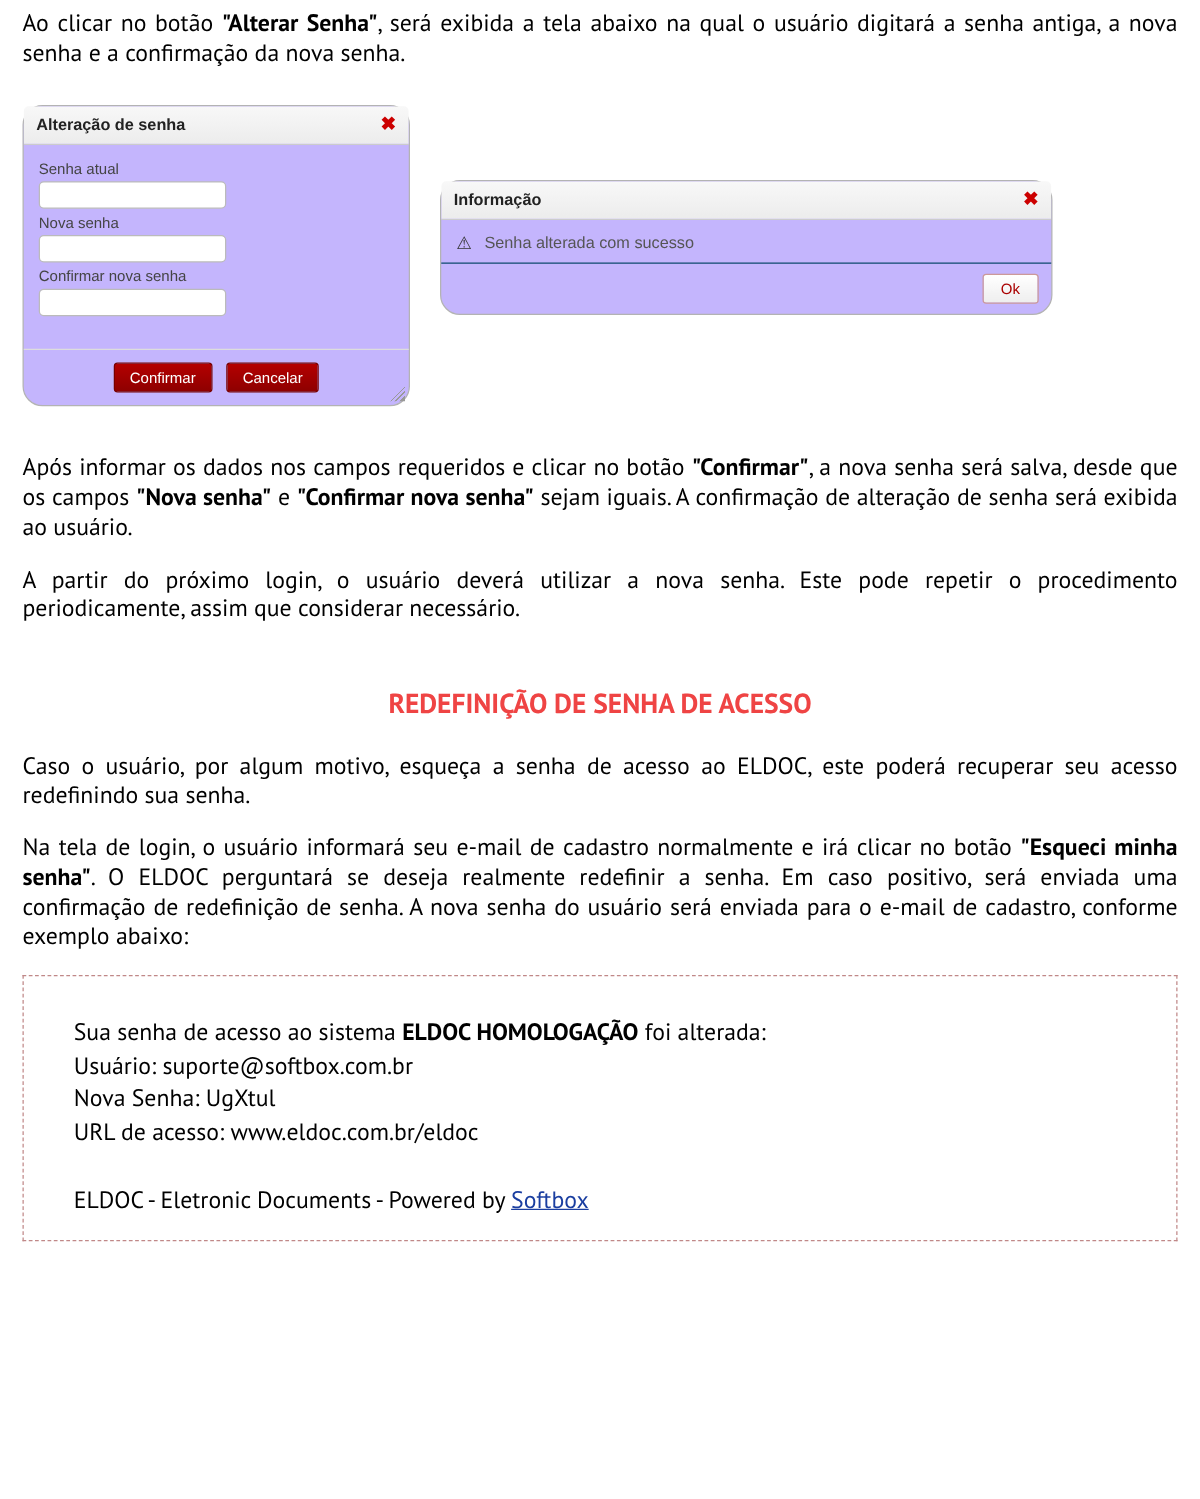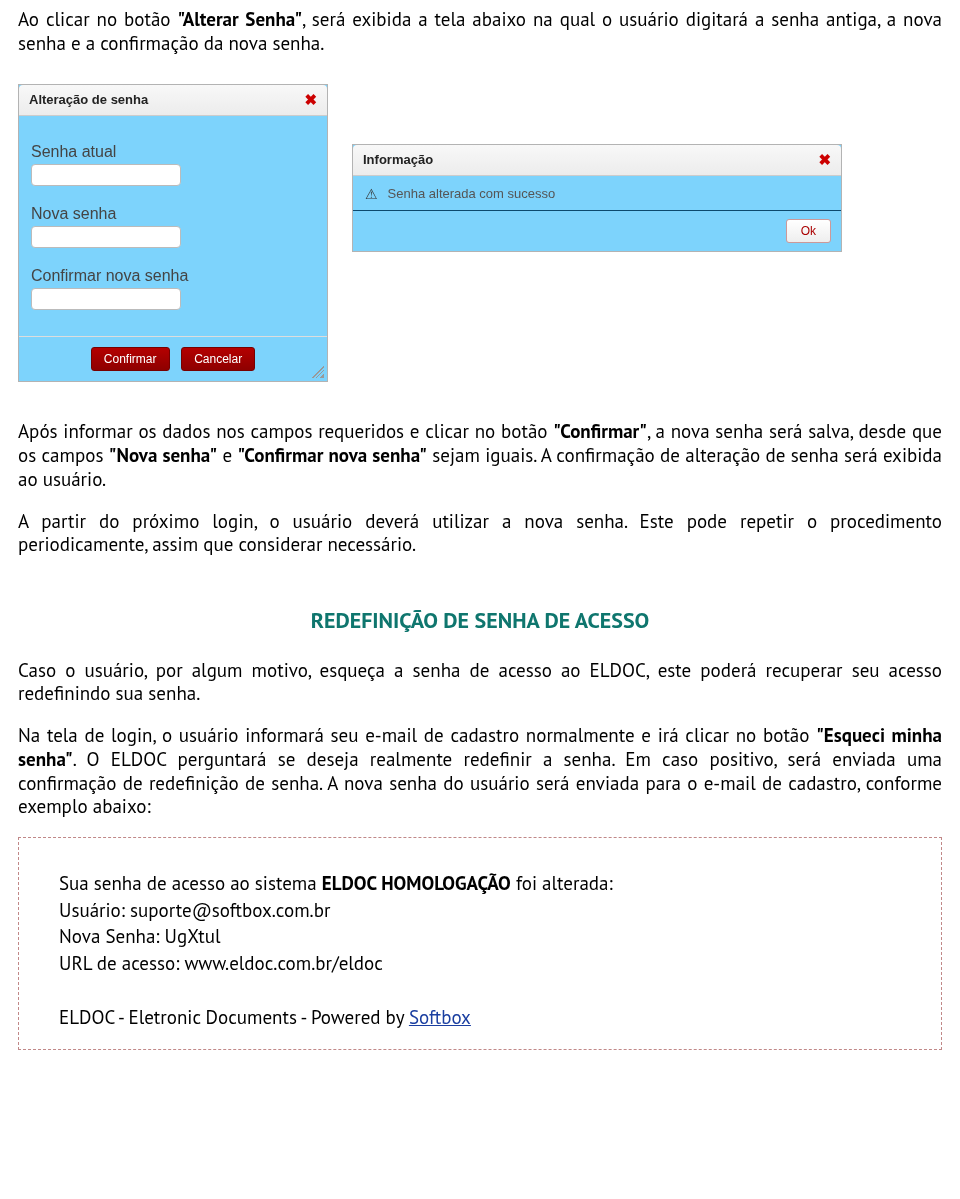--- a/index.html
+++ b/index.html
@@ -11,34 +11,34 @@
     width: 960px;
     padding: 8px 18px 20px 18px;
     line-height: 1.25;
   }
   .para { text-align: justify; margin-bottom: 18px; }
   .justify { text-align: justify; }
   .bold { font-weight: bold; }
   .section-title {
     font-weight: bold;
     font-size: 22px;
-    color: #0f766e;
+    color: #ef4444;
     text-align: center;
     margin: 50px 0 24px 0;
   }
   .dialogs-row {
     display: flex;
     gap: 24px;
     align-items: flex-start;
     margin: 28px 0 38px 0;
   }
   .dialog {
     border: 1px solid #b3b3b3;
-    border-radius: 0;
-    background: #7dd3fc;
+    border-radius: 16px;
+    background: #c4b5fd;
     font-family: Arial, sans-serif;
     font-size: 13px;
     color: #333;
     position: relative;
   }
   .dlg1 { width: 310px; }
   .dlg2 { width: 490px; margin-top: 60px; }
   .dialog-header {
     background: linear-gradient(#f8f8f8, #ececec);
     border-bottom: 1px solid #ccc;
@@ -50,21 +50,21 @@
     font-weight: bold;
     color: #222;
   }
   .close-x {
     color: #c00;
     font-weight: bold;
     font-size: 15px;
     cursor: pointer;
   }
   .dialog-body { padding: 8px 12px 4px 12px; }
-  .fld-label { color: #444; font-size: 16px; margin-top: 18px; }
+  .fld-label { color: #444; font-size: 12px; margin-top: 4px; }
   .fld-input {
     width: 150px;
     height: 22px;
     border: 1px solid #bbb;
     border-radius: 4px;
     background: #fff;
     margin-top: 2px;
     padding: 2px 5px;
     font-family: Arial, sans-serif;
     font-size: 12px;

